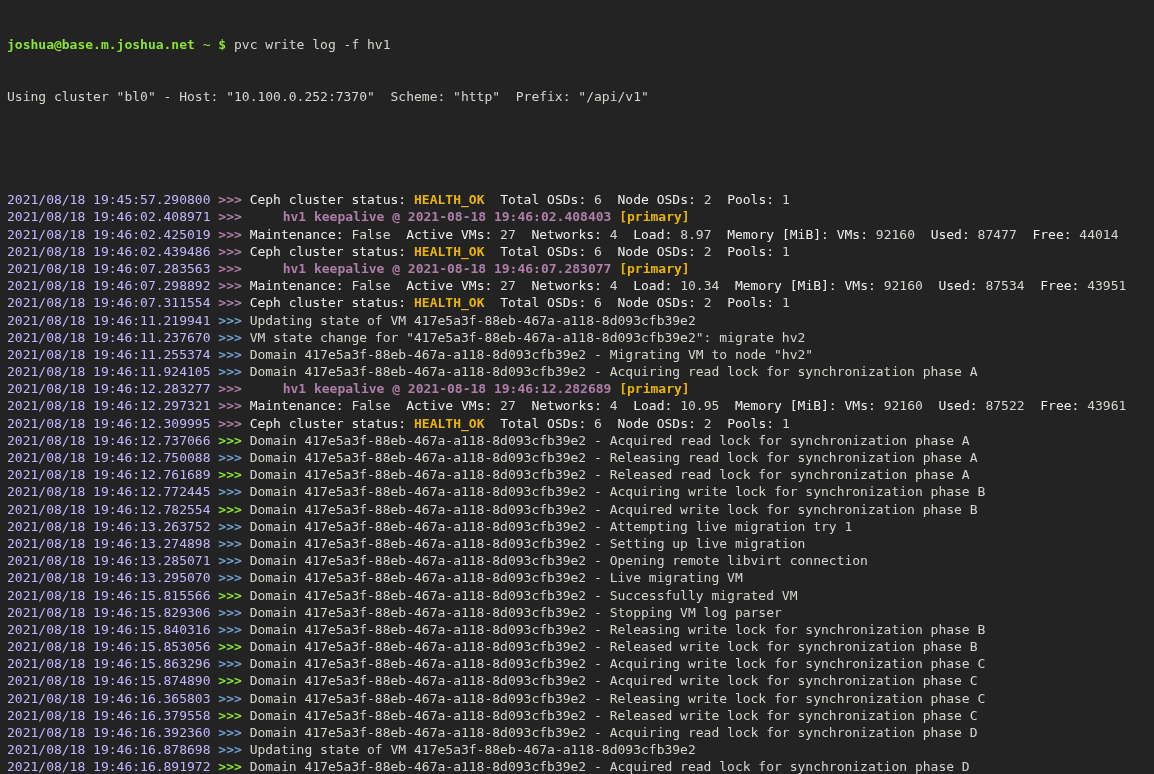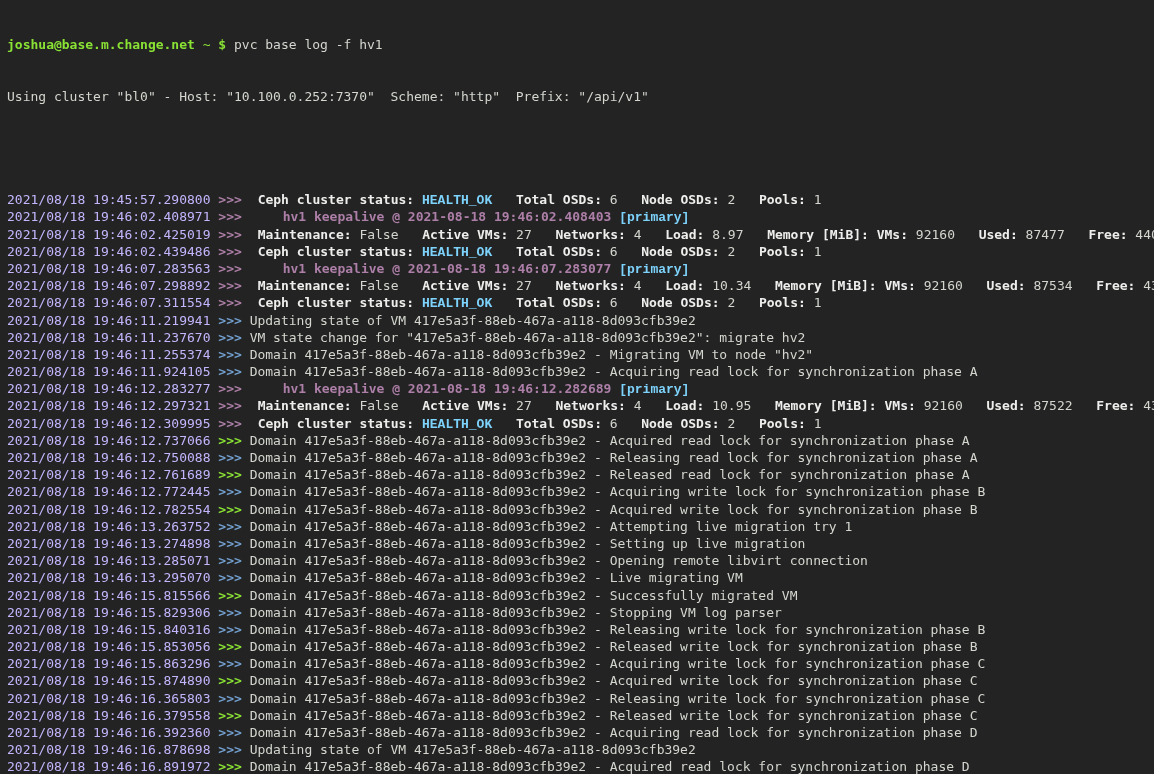--- a/index.html
+++ b/index.html
@@ -21,27 +21,27 @@
   .line { height: 17.2px; }
   .fg      { color: #d3d7cf; }
   .green-b { color: #8ae234; font-weight: bold; }
   .green   { color: #8ae234; }
   .ts      { color: #c4b5fd; }
   .arrow   { font-weight: bold; }
   .lvl-t   { color: #ad7fa8; }  
   .lvl-i   { color: #729fcf; }  
   .lvl-o   { color: #8ae234; }  
   .seg-plain { color: #d3d7cf; }
-  .seg-label { color: #eeeeec; font-weight: bold; margin-left: 8px; }
-  .seg-ok    { color: #7dd3fc; font-weight: bold; font-family: Liberation Mono, monospace; }
+  .seg-label { color: #eeeeec; font-weight: normal; }
+  .seg-ok    { color: #eab308; font-weight: bold; }
   .seg-state { color: #ad7fa8; font-weight: bold; padding-left: 33px; }
 </style>
 </head>
 <body>
 
 <div class="screen">
-  <div class="line"><span class="green-b">joshua@base.m.change.net</span><span class="green"> ~</span><span class="green-b"> $ </span><span class="fg">pvc base log -f hv1</span></div>
+  <div class="line"><span class="green-b">joshua@base.m.joshua.net</span><span class="green"> ~</span><span class="green-b"> $ </span><span class="fg">pvc write log -f hv1</span></div>
   <div class="line fg">Using cluster "bl0" - Host: "10.100.0.252:7370"  Scheme: "http"  Prefix: "/api/v1"</div>
   <div class="line"></div>
   <div><div class="line"><span class="ts">2021/08/18 19:45:57.290800 </span><span class="arrow lvl-t">&gt;&gt;&gt; </span><span class="seg-label">Ceph cluster status:</span><span class="seg-plain"> </span><span class="seg-ok">HEALTH_OK</span><span class="seg-plain">  </span><span class="seg-label">Total OSDs:</span><span class="seg-plain"> 6  </span><span class="seg-label">Node OSDs:</span><span class="seg-plain"> 2  </span><span class="seg-label">Pools:</span><span class="seg-plain"> 1</span></div><div class="line"><span class="ts">2021/08/18 19:46:02.408971 </span><span class="arrow lvl-t">&gt;&gt;&gt; </span><span class="seg-state">hv1 keepalive @ 2021-08-18 19:46:02.408403 </span><span class="seg-ok">[primary]</span></div><div class="line"><span class="ts">2021/08/18 19:46:02.425019 </span><span class="arrow lvl-t">&gt;&gt;&gt; </span><span class="seg-label">Maintenance:</span><span class="seg-plain"> False  </span><span class="seg-label">Active VMs:</span><span class="seg-plain"> 27  </span><span class="seg-label">Networks:</span><span class="seg-plain"> 4  </span><span class="seg-label">Load:</span><span class="seg-plain"> 8.97  </span><span class="seg-label">Memory [MiB]: VMs:</span><span class="seg-plain"> 92160  </span><span class="seg-label">Used:</span><span class="seg-plain"> 87477  </span><span class="seg-label">Free:</span><span class="seg-plain"> 44014</span></div><div class="line"><span class="ts">2021/08/18 19:46:02.439486 </span><span class="arrow lvl-t">&gt;&gt;&gt; </span><span class="seg-label">Ceph cluster status:</span><span class="seg-plain"> </span><span class="seg-ok">HEALTH_OK</span><span class="seg-plain">  </span><span class="seg-label">Total OSDs:</span><span class="seg-plain"> 6  </span><span class="seg-label">Node OSDs:</span><span class="seg-plain"> 2  </span><span class="seg-label">Pools:</span><span class="seg-plain"> 1</span></div><div class="line"><span class="ts">2021/08/18 19:46:07.283563 </span><span class="arrow lvl-t">&gt;&gt;&gt; </span><span class="seg-state">hv1 keepalive @ 2021-08-18 19:46:07.283077 </span><span class="seg-ok">[primary]</span></div><div class="line"><span class="ts">2021/08/18 19:46:07.298892 </span><span class="arrow lvl-t">&gt;&gt;&gt; </span><span class="seg-label">Maintenance:</span><span class="seg-plain"> False  </span><span class="seg-label">Active VMs:</span><span class="seg-plain"> 27  </span><span class="seg-label">Networks:</span><span class="seg-plain"> 4  </span><span class="seg-label">Load:</span><span class="seg-plain"> 10.34  </span><span class="seg-label">Memory [MiB]: VMs:</span><span class="seg-plain"> 92160  </span><span class="seg-label">Used:</span><span class="seg-plain"> 87534  </span><span class="seg-label">Free:</span><span class="seg-plain"> 43951</span></div><div class="line"><span class="ts">2021/08/18 19:46:07.311554 </span><span class="arrow lvl-t">&gt;&gt;&gt; </span><span class="seg-label">Ceph cluster status:</span><span class="seg-plain"> </span><span class="seg-ok">HEALTH_OK</span><span class="seg-plain">  </span><span class="seg-label">Total OSDs:</span><span class="seg-plain"> 6  </span><span class="seg-label">Node OSDs:</span><span class="seg-plain"> 2  </span><span class="seg-label">Pools:</span><span class="seg-plain"> 1</span></div><div class="line"><span class="ts">2021/08/18 19:46:11.219941 </span><span class="arrow lvl-i">&gt;&gt;&gt; </span><span class="seg-plain">Updating state of VM 417e5a3f-88eb-467a-a118-8d093cfb39e2</span></div><div class="line"><span class="ts">2021/08/18 19:46:11.237670 </span><span class="arrow lvl-i">&gt;&gt;&gt; </span><span class="seg-plain">VM state change for "417e5a3f-88eb-467a-a118-8d093cfb39e2": migrate hv2</span></div><div class="line"><span class="ts">2021/08/18 19:46:11.255374 </span><span class="arrow lvl-i">&gt;&gt;&gt; </span><span class="seg-plain">Domain 417e5a3f-88eb-467a-a118-8d093cfb39e2 - Migrating VM to node "hv2"</span></div><div class="line"><span class="ts">2021/08/18 19:46:11.924105 </span><span class="arrow lvl-i">&gt;&gt;&gt; </span><span class="seg-plain">Domain 417e5a3f-88eb-467a-a118-8d093cfb39e2 - Acquiring read lock for synchronization phase A</span></div><div class="line"><span class="ts">2021/08/18 19:46:12.283277 </span><span class="arrow lvl-t">&gt;&gt;&gt; </span><span class="seg-state">hv1 keepalive @ 2021-08-18 19:46:12.282689 </span><span class="seg-ok">[primary]</span></div><div class="line"><span class="ts">2021/08/18 19:46:12.297321 </span><span class="arrow lvl-t">&gt;&gt;&gt; </span><span class="seg-label">Maintenance:</span><span class="seg-plain"> False  </span><span class="seg-label">Active VMs:</span><span class="seg-plain"> 27  </span><span class="seg-label">Networks:</span><span class="seg-plain"> 4  </span><span class="seg-label">Load:</span><span class="seg-plain"> 10.95  </span><span class="seg-label">Memory [MiB]: VMs:</span><span class="seg-plain"> 92160  </span><span class="seg-label">Used:</span><span class="seg-plain"> 87522  </span><span class="seg-label">Free:</span><span class="seg-plain"> 43961</span></div><div class="line"><span class="ts">2021/08/18 19:46:12.309995 </span><span class="arrow lvl-t">&gt;&gt;&gt; </span><span class="seg-label">Ceph cluster status:</span><span class="seg-plain"> </span><span class="seg-ok">HEALTH_OK</span><span class="seg-plain">  </span><span class="seg-label">Total OSDs:</span><span class="seg-plain"> 6  </span><span class="seg-label">Node OSDs:</span><span class="seg-plain"> 2  </span><span class="seg-label">Pools:</span><span class="seg-plain"> 1</span></div><div class="line"><span class="ts">2021/08/18 19:46:12.737066 </span><span class="arrow lvl-o">&gt;&gt;&gt; </span><span class="seg-plain">Domain 417e5a3f-88eb-467a-a118-8d093cfb39e2 - Acquired read lock for synchronization phase A</span></div><div class="line"><span class="ts">2021/08/18 19:46:12.750088 </span><span class="arrow lvl-i">&gt;&gt;&gt; </span><span class="seg-plain">Domain 417e5a3f-88eb-467a-a118-8d093cfb39e2 - Releasing read lock for synchronization phase A</span></div><div class="line"><span class="ts">2021/08/18 19:46:12.761689 </span><span class="arrow lvl-o">&gt;&gt;&gt; </span><span class="seg-plain">Domain 417e5a3f-88eb-467a-a118-8d093cfb39e2 - Released read lock for synchronization phase A</span></div><div class="line"><span class="ts">2021/08/18 19:46:12.772445 </span><span class="arrow lvl-i">&gt;&gt;&gt; </span><span class="seg-plain">Domain 417e5a3f-88eb-467a-a118-8d093cfb39e2 - Acquiring write lock for synchronization phase B</span></div><div class="line"><span class="ts">2021/08/18 19:46:12.782554 </span><span class="arrow lvl-o">&gt;&gt;&gt; </span><span class="seg-plain">Domain 417e5a3f-88eb-467a-a118-8d093cfb39e2 - Acquired write lock for synchronization phase B</span></div><div class="line"><span class="ts">2021/08/18 19:46:13.263752 </span><span class="arrow lvl-i">&gt;&gt;&gt; </span><span class="seg-plain">Domain 417e5a3f-88eb-467a-a118-8d093cfb39e2 - Attempting live migration try 1</span></div><div class="line"><span class="ts">2021/08/18 19:46:13.274898 </span><span class="arrow lvl-i">&gt;&gt;&gt; </span><span class="seg-plain">Domain 417e5a3f-88eb-467a-a118-8d093cfb39e2 - Setting up live migration</span></div><div class="line"><span class="ts">2021/08/18 19:46:13.285071 </span><span class="arrow lvl-i">&gt;&gt;&gt; </span><span class="seg-plain">Domain 417e5a3f-88eb-467a-a118-8d093cfb39e2 - Opening remote libvirt connection</span></div><div class="line"><span class="ts">2021/08/18 19:46:13.295070 </span><span class="arrow lvl-i">&gt;&gt;&gt; </span><span class="seg-plain">Domain 417e5a3f-88eb-467a-a118-8d093cfb39e2 - Live migrating VM</span></div><div class="line"><span class="ts">2021/08/18 19:46:15.815566 </span><span class="arrow lvl-o">&gt;&gt;&gt; </span><span class="seg-plain">Domain 417e5a3f-88eb-467a-a118-8d093cfb39e2 - Successfully migrated VM</span></div><div class="line"><span class="ts">2021/08/18 19:46:15.829306 </span><span class="arrow lvl-i">&gt;&gt;&gt; </span><span class="seg-plain">Domain 417e5a3f-88eb-467a-a118-8d093cfb39e2 - Stopping VM log parser</span></div><div class="line"><span class="ts">2021/08/18 19:46:15.840316 </span><span class="arrow lvl-i">&gt;&gt;&gt; </span><span class="seg-plain">Domain 417e5a3f-88eb-467a-a118-8d093cfb39e2 - Releasing write lock for synchronization phase B</span></div><div class="line"><span class="ts">2021/08/18 19:46:15.853056 </span><span class="arrow lvl-o">&gt;&gt;&gt; </span><span class="seg-plain">Domain 417e5a3f-88eb-467a-a118-8d093cfb39e2 - Released write lock for synchronization phase B</span></div><div class="line"><span class="ts">2021/08/18 19:46:15.863296 </span><span class="arrow lvl-i">&gt;&gt;&gt; </span><span class="seg-plain">Domain 417e5a3f-88eb-467a-a118-8d093cfb39e2 - Acquiring write lock for synchronization phase C</span></div><div class="line"><span class="ts">2021/08/18 19:46:15.874890 </span><span class="arrow lvl-o">&gt;&gt;&gt; </span><span class="seg-plain">Domain 417e5a3f-88eb-467a-a118-8d093cfb39e2 - Acquired write lock for synchronization phase C</span></div><div class="line"><span class="ts">2021/08/18 19:46:16.365803 </span><span class="arrow lvl-i">&gt;&gt;&gt; </span><span class="seg-plain">Domain 417e5a3f-88eb-467a-a118-8d093cfb39e2 - Releasing write lock for synchronization phase C</span></div><div class="line"><span class="ts">2021/08/18 19:46:16.379558 </span><span class="arrow lvl-o">&gt;&gt;&gt; </span><span class="seg-plain">Domain 417e5a3f-88eb-467a-a118-8d093cfb39e2 - Released write lock for synchronization phase C</span></div><div class="line"><span class="ts">2021/08/18 19:46:16.392360 </span><span class="arrow lvl-i">&gt;&gt;&gt; </span><span class="seg-plain">Domain 417e5a3f-88eb-467a-a118-8d093cfb39e2 - Acquiring read lock for synchronization phase D</span></div><div class="line"><span class="ts">2021/08/18 19:46:16.878698 </span><span class="arrow lvl-i">&gt;&gt;&gt; </span><span class="seg-plain">Updating state of VM 417e5a3f-88eb-467a-a118-8d093cfb39e2</span></div><div class="line"><span class="ts">2021/08/18 19:46:16.891972 </span><span class="arrow lvl-o">&gt;&gt;&gt; </span><span class="seg-plain">Domain 417e5a3f-88eb-467a-a118-8d093cfb39e2 - Acquired read lock for synchronization phase D</span></div></div>
   
   
 </div>
 
 </body></html>

